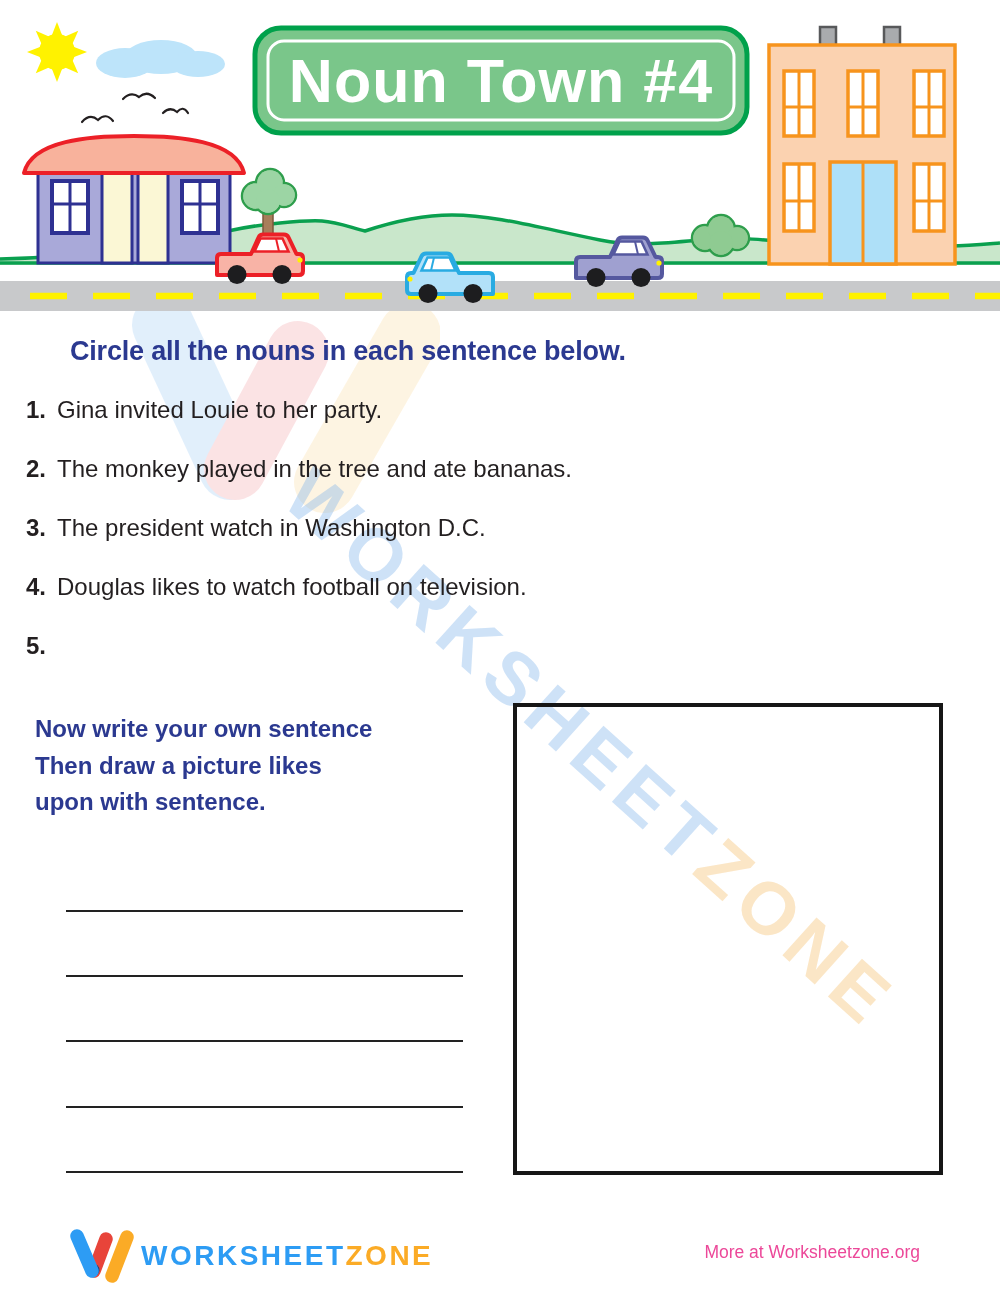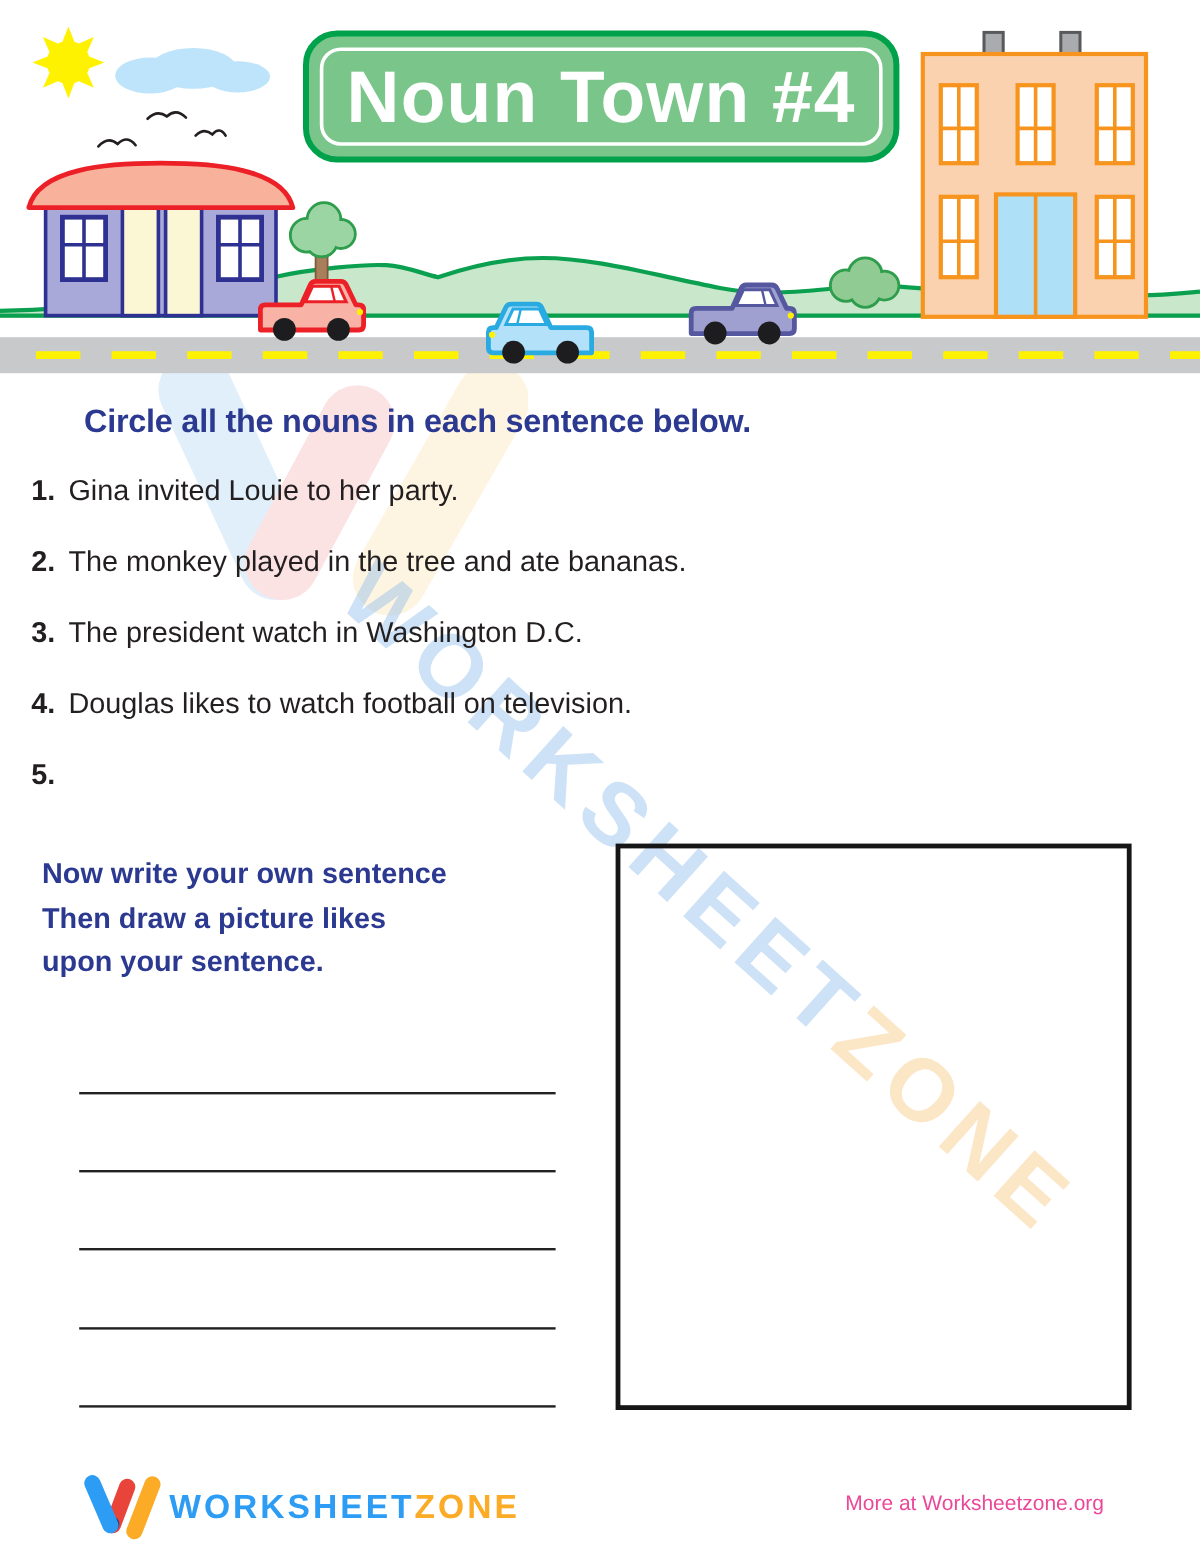--- a/index.html
+++ b/index.html
@@ -250,21 +250,21 @@
         <span>Douglas likes to watch football on television.</span>
       </div>
       <div class="sentence">
         <span class="num">5.</span>
       </div>
     </div>
 
     <div class="prompt">
       <div>Now write your own sentence</div>
       <div>Then draw a picture likes</div>
-      <div>upon your sentence.</div>
+      <div>upon with sentence.</div>
     </div>
 
     <div class="write-line" style="top:910px"></div>
     <div class="write-line" style="top:975px"></div>
     <div class="write-line" style="top:1040px"></div>
     <div class="write-line" style="top:1106px"></div>
     <div class="write-line" style="top:1171px"></div>
 
     <div class="draw-box"></div>
 

